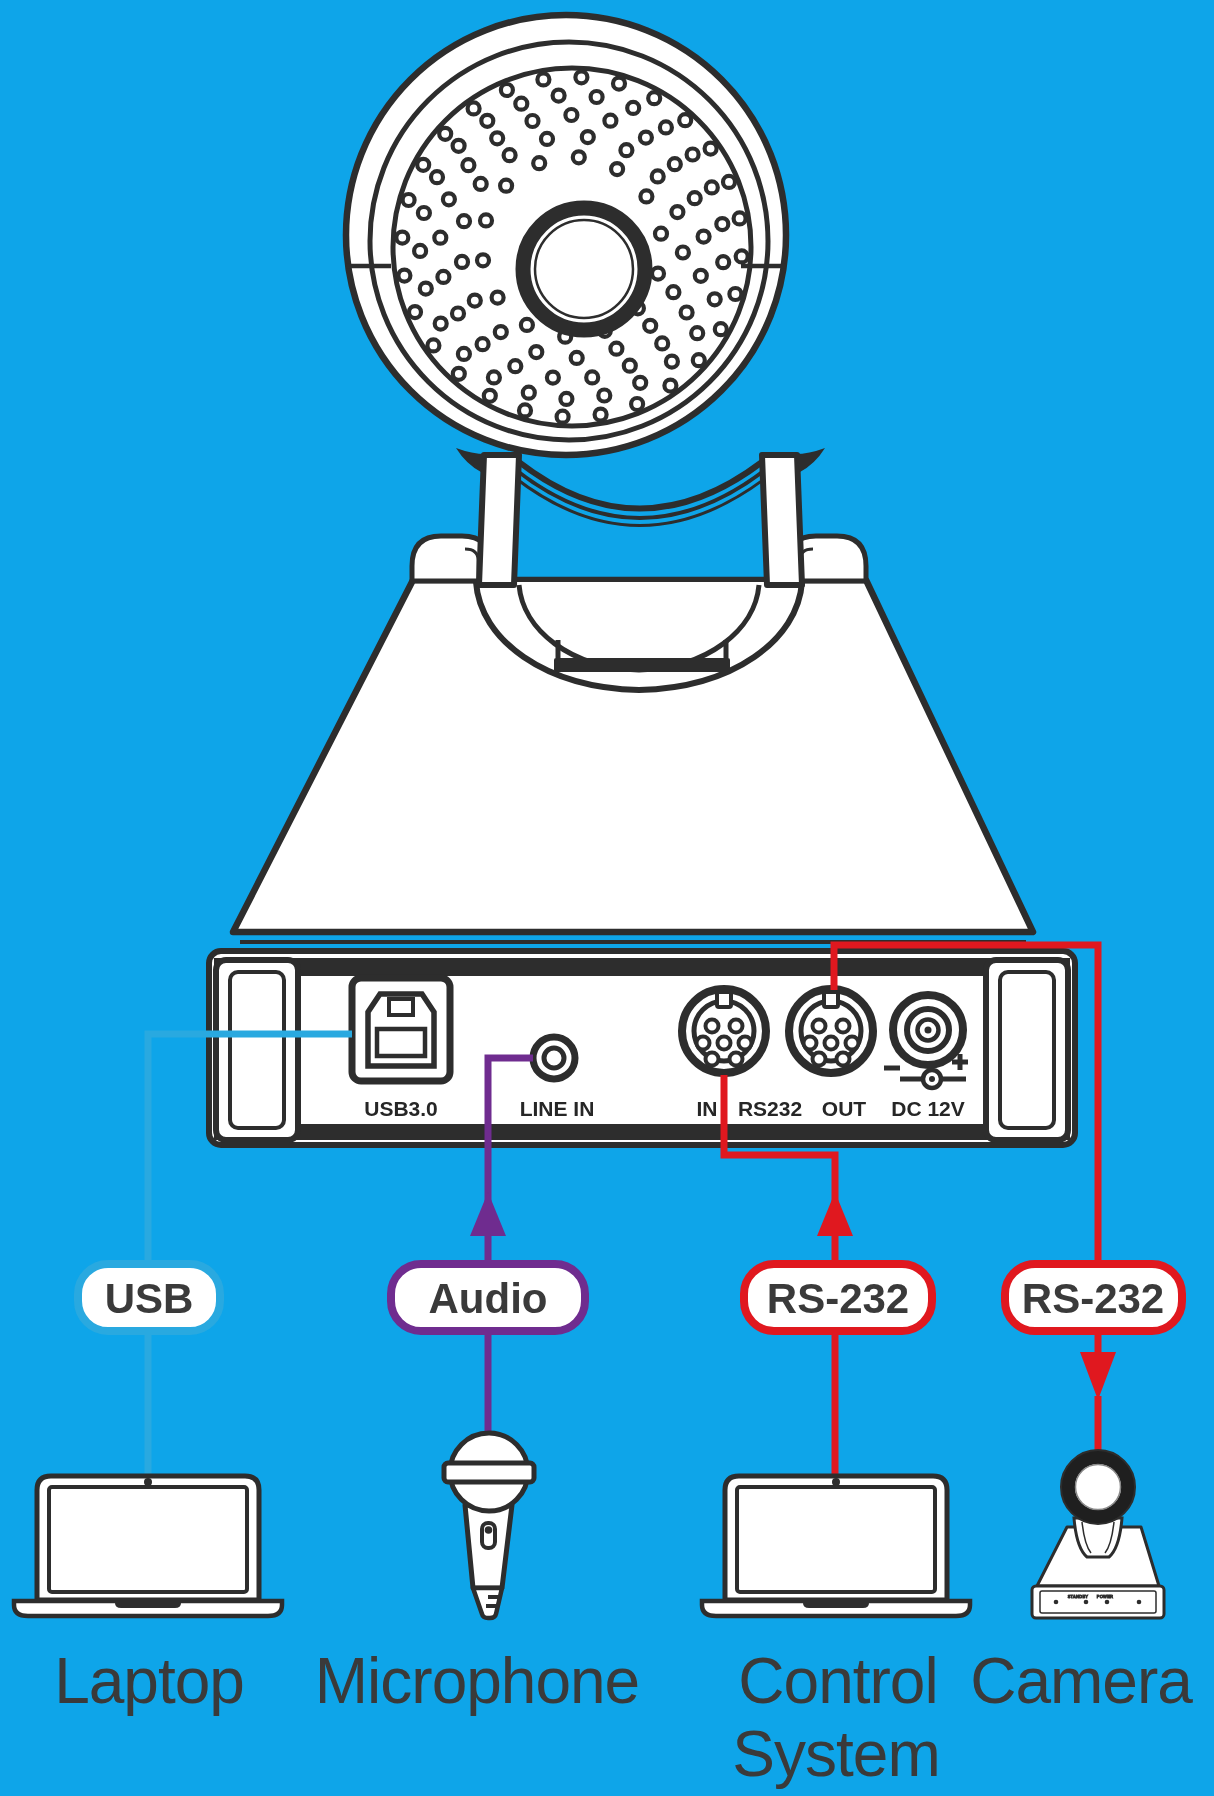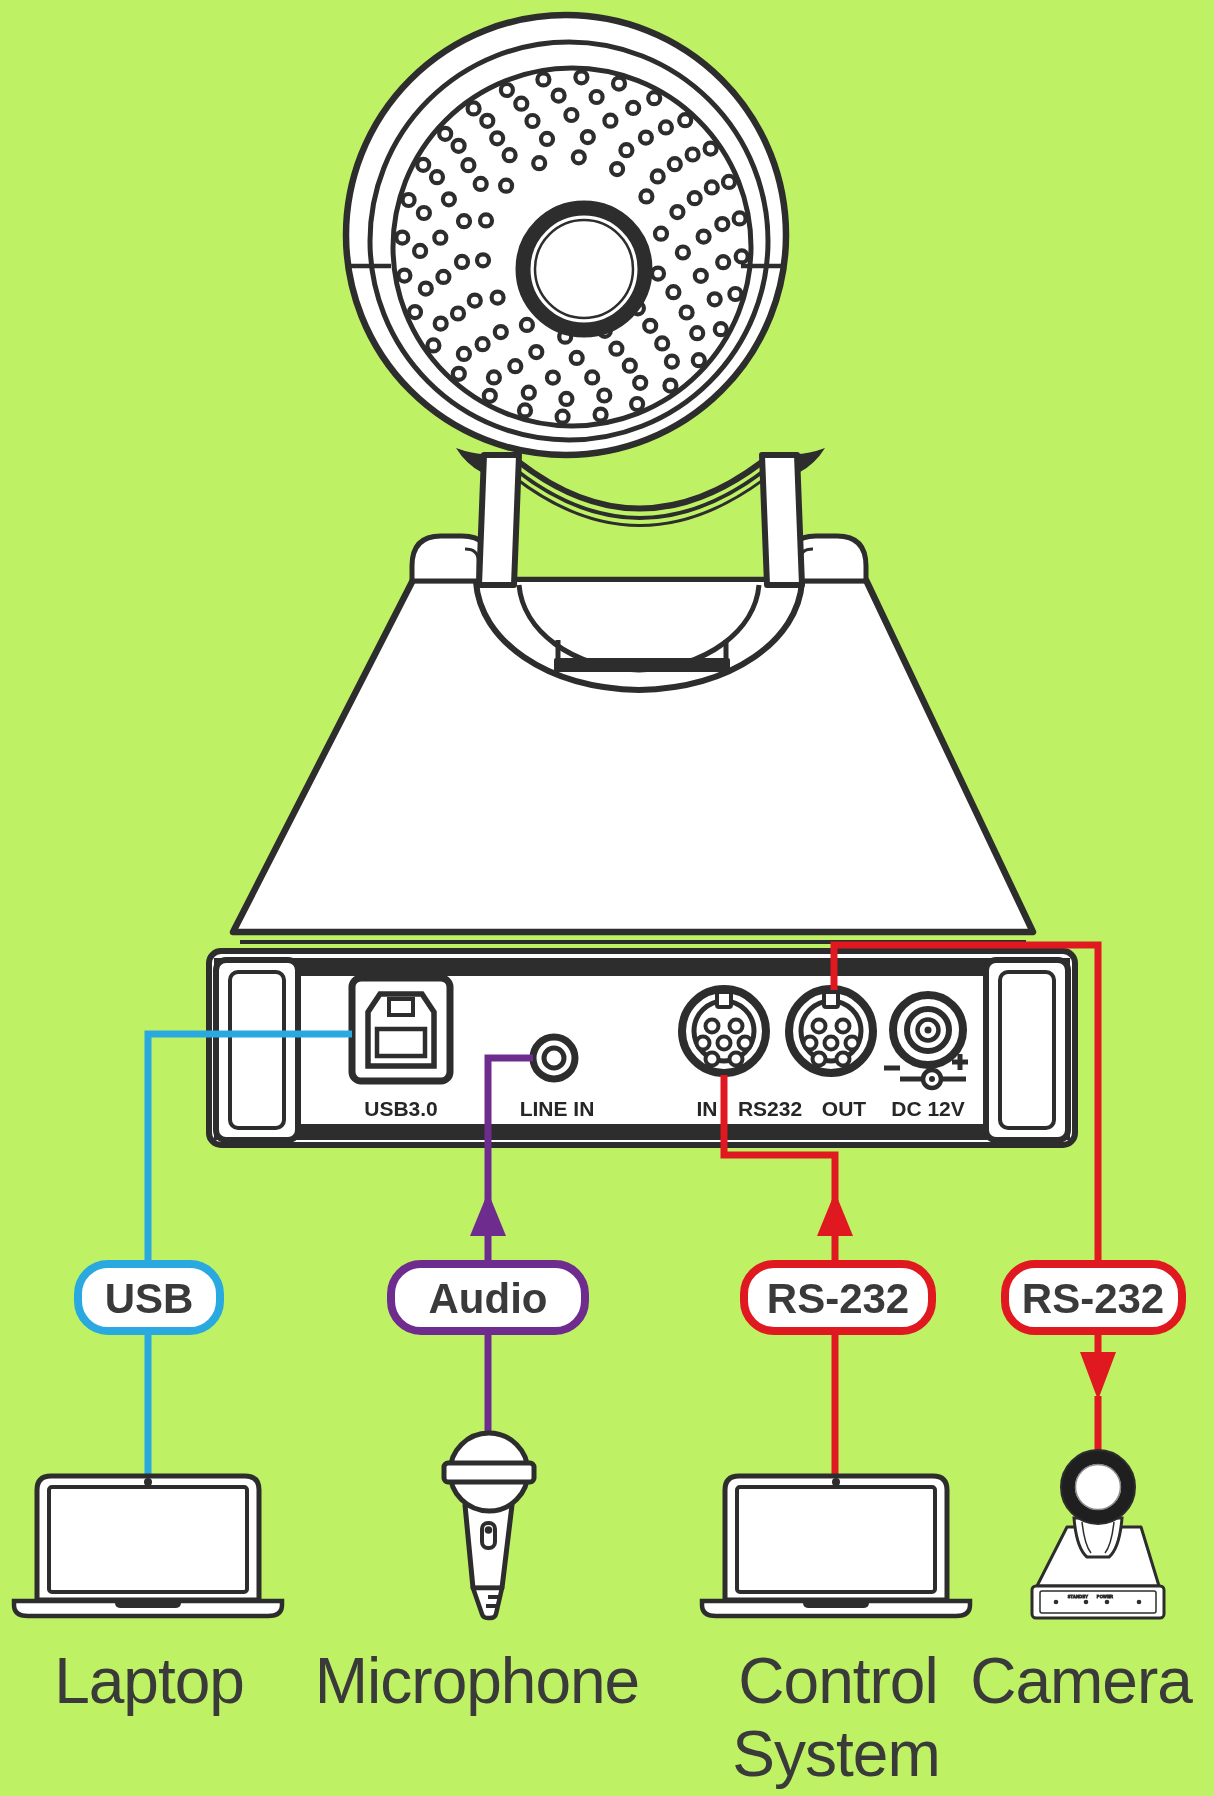--- a/index.html
+++ b/index.html
@@ -1,16 +1,16 @@
 <!DOCTYPE html>
 <html><head>
 <meta charset="utf-8">
 <style>
   html,body{margin:0;padding:0;background:#ffffff;}
-  .stage{width:1214px;height:1796px;position:relative;background:#bef264;overflow:hidden;}
+  .stage{width:1214px;height:1796px;position:relative;background:#0ea5e9;overflow:hidden;}
   svg{display:block;}
   text{font-family:"Liberation Sans", sans-serif;}
   .port-label{font-size:21px;font-weight:bold;fill:#262626;text-anchor:middle;}
   .pill-label{font-size:42px;font-weight:bold;fill:#3a3a3a;text-anchor:middle;}
   .device-label{font-size:64px;fill:#3a3a3a;text-anchor:middle;letter-spacing:-1px;}
   .micro-label{font-size:4px;fill:#555;text-anchor:middle;letter-spacing:.3px;}
   .ink{stroke:#2d2d2d;}
 </style>
 </head>
 <body>

